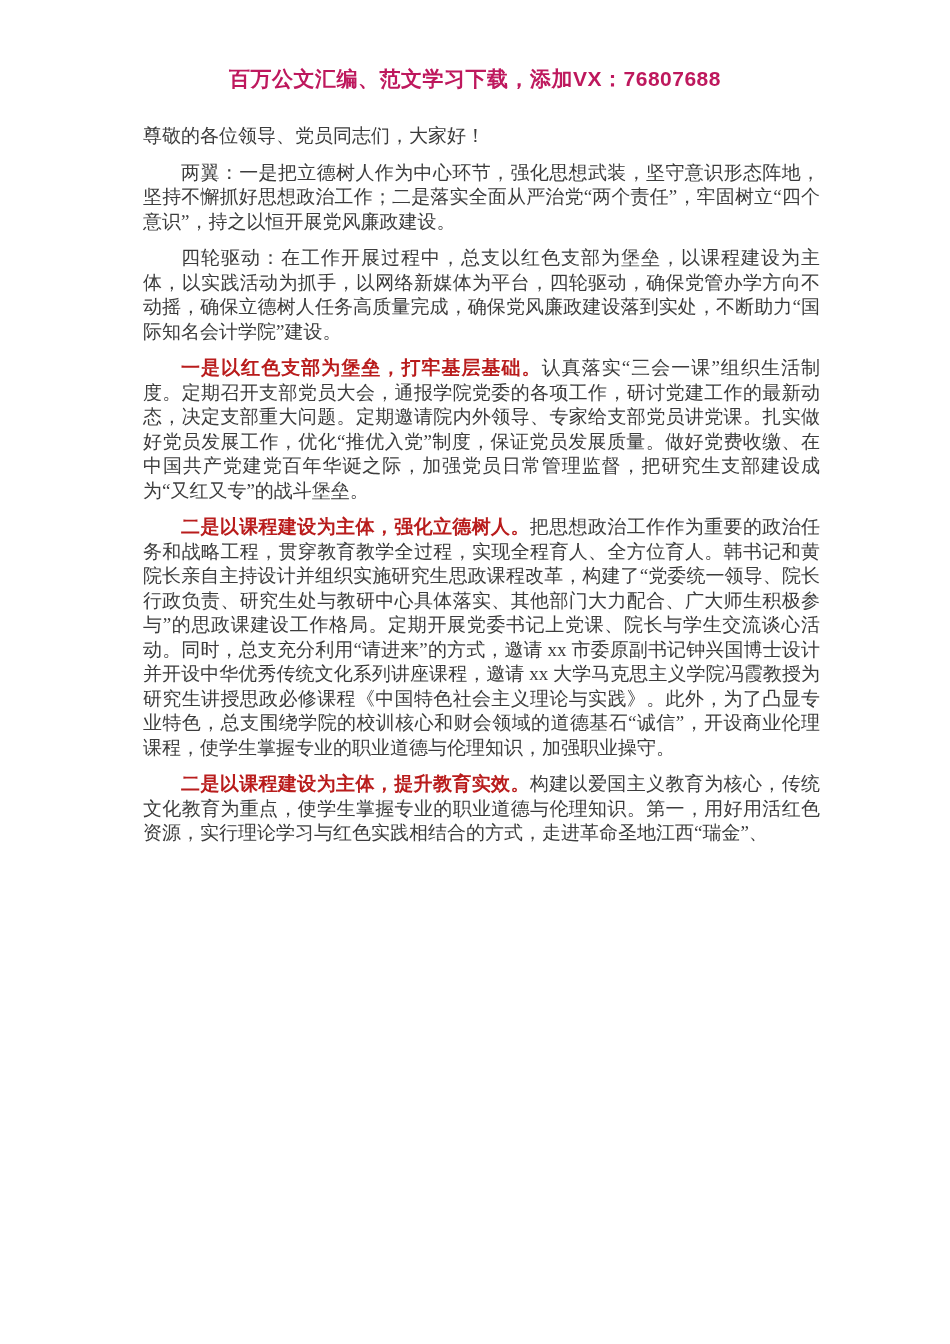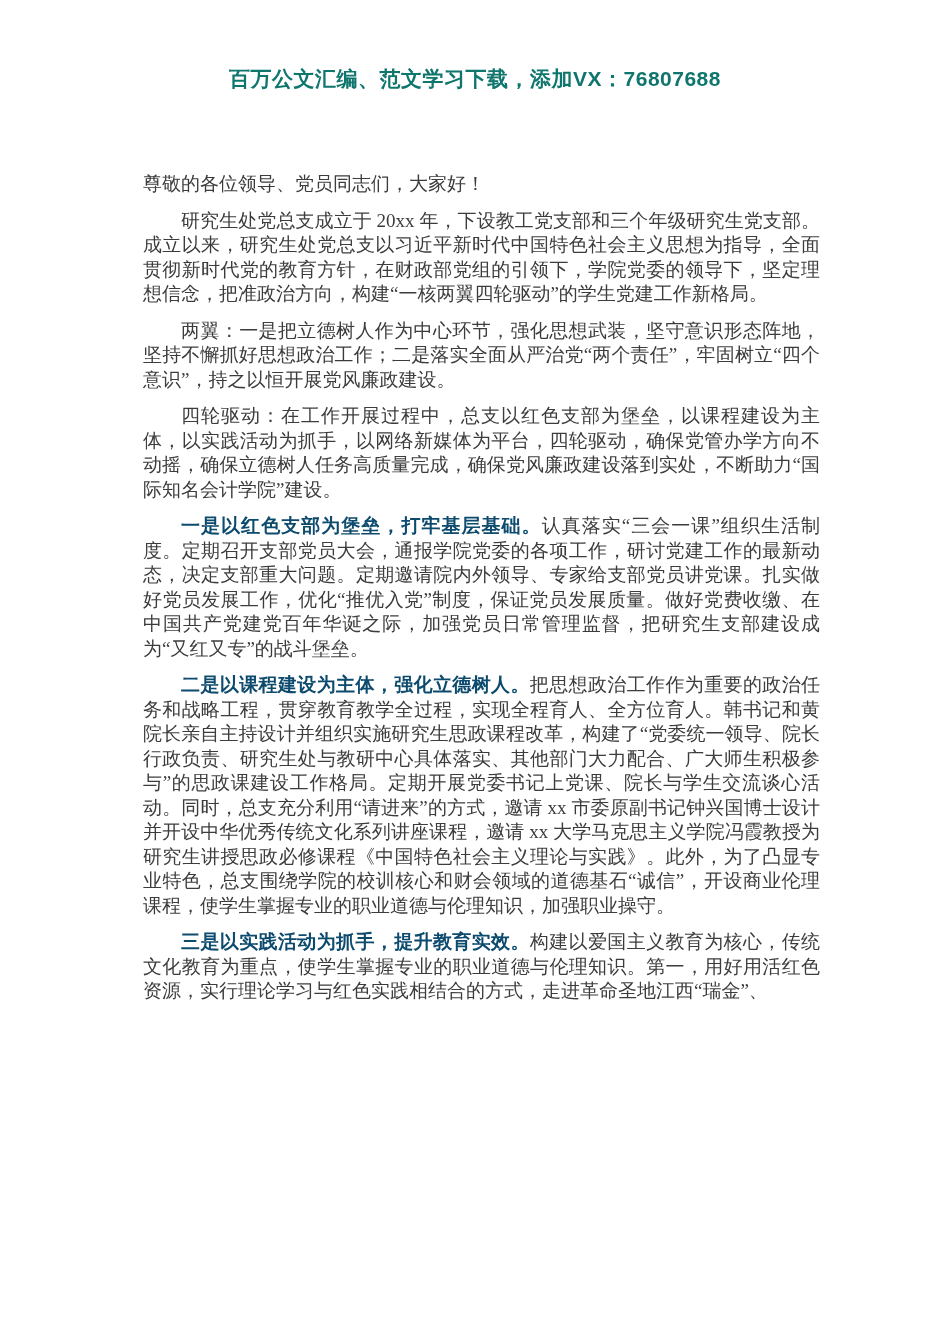--- a/index.html
+++ b/index.html
@@ -36,33 +36,32 @@
     text-align: justify;
   }
   .doc-body p {
     margin: 0 0 12px 0;
     text-indent: 2em;
   }
   .doc-body p.no-indent {
     text-indent: 0;
   }
   .doc-body strong {
-    color: #0c4a6e;
+    color: #b91c1c;
     font-weight: bold;
   }
 </style>
 </head>
 <body>
 
 <div class="page">
-  <div class="banner" style="color: #0f766e;">
+  <div class="banner" style="color: #be185d;">
     <span>百万公文汇编、范文学习下载，添加VX：76807688</span>
   </div>
-  <div class="doc-body" id="doc-body" style="color: rgb(60, 60, 60); margin-top: 48px;">
+  <div class="doc-body" id="doc-body" style="color: rgb(60, 60, 60);">
       <p class="para no-indent"><span>尊敬的各位领导、党员同志们，大家好！</span></p>
-      <p class="para"><span>研究生处党总支成立于 20xx 年，下设教工党支部和三个年级研究生党支部。成立以来，研究生处党总支以习近平新时代中国特色社会主义思想为指导，全面贯彻新时代党的教育方针，在财政部党组的引领下，学院党委的领导下，坚定理想信念，把准政治方向，构建“一核两翼四轮驱动”的学生党建工作新格局。</span></p>
       <p class="para"><span>两翼：一是把立德树人作为中心环节，强化思想武装，坚守意识形态阵地，坚持不懈抓好思想政治工作；二是落实全面从严治党“两个责任”，牢固树立“四个意识”，持之以恒开展党风廉政建设。</span></p>
       <p class="para"><span>四轮驱动：在工作开展过程中，总支以红色支部为堡垒，以课程建设为主体，以实践活动为抓手，以网络新媒体为平台，四轮驱动，确保党管办学方向不动摇，确保立德树人任务高质量完成，确保党风廉政建设落到实处，不断助力“国际知名会计学院”建设。</span></p>
       <p class="para"><strong>一是以红色支部为堡垒，打牢基层基础。</strong><span>认真落实“三会一课”组织生活制度。定期召开支部党员大会，通报学院党委的各项工作，研讨党建工作的最新动态，决定支部重大问题。定期邀请院内外领导、专家给支部党员讲党课。扎实做好党员发展工作，优化“推优入党”制度，保证党员发展质量。做好党费收缴、在中国共产党建党百年华诞之际，加强党员日常管理监督，把研究生支部建设成为“又红又专”的战斗堡垒。</span></p>
       <p class="para"><strong>二是以课程建设为主体，强化立德树人。</strong><span>把思想政治工作作为重要的政治任务和战略工程，贯穿教育教学全过程，实现全程育人、全方位育人。韩书记和黄院长亲自主持设计并组织实施研究生思政课程改革，构建了“党委统一领导、院长行政负责、研究生处与教研中心具体落实、其他部门大力配合、广大师生积极参与”的思政课建设工作格局。定期开展党委书记上党课、院长与学生交流谈心活动。同时，总支充分利用“请进来”的方式，邀请 xx 市委原副书记钟兴国博士设计并开设中华优秀传统文化系列讲座课程，邀请 xx 大学马克思主义学院冯霞教授为研究生讲授思政必修课程《中国特色社会主义理论与实践》。此外，为了凸显专业特色，总支围绕学院的校训核心和财会领域的道德基石“诚信”，开设商业伦理课程，使学生掌握专业的职业道德与伦理知识，加强职业操守。</span></p>
-      <p class="para"><strong>三是以实践活动为抓手，提升教育实效。</strong><span>构建以爱国主义教育为核心，传统文化教育为重点，使学生掌握专业的职业道德与伦理知识。第一，用好用活红色资源，实行理论学习与红色实践相结合的方式，走进革命圣地江西“瑞金”、</span></p>
+      <p class="para"><strong>二是以课程建设为主体，提升教育实效。</strong><span>构建以爱国主义教育为核心，传统文化教育为重点，使学生掌握专业的职业道德与伦理知识。第一，用好用活红色资源，实行理论学习与红色实践相结合的方式，走进革命圣地江西“瑞金”、</span></p>
     </div>
 </div>
 
 </body></html>

